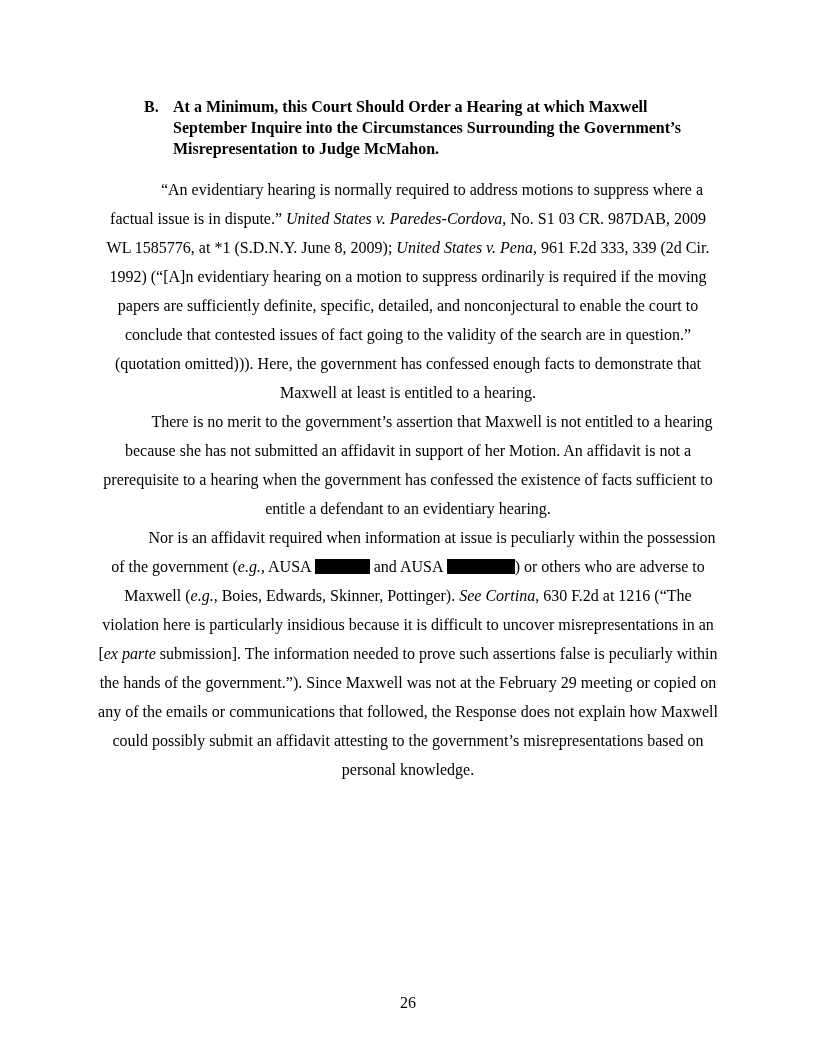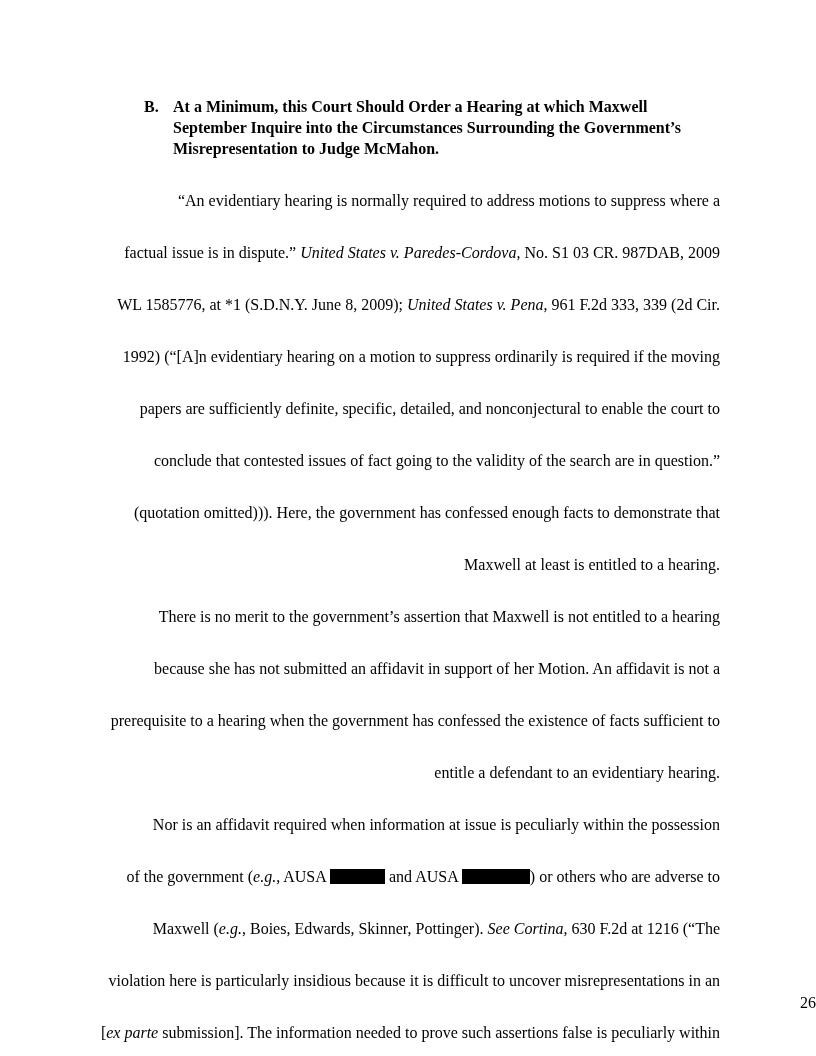--- a/index.html
+++ b/index.html
@@ -28,38 +28,38 @@
     }
     .heading-label {
       flex: 0 0 29px;
       width: 29px;
     }
     .heading-text {
       max-width: 520px;
     }
     .body-text p.para {
       margin: 0;
-      line-height: 52px;
+      line-height: 29px;
       text-indent: 48px;
-      text-align: right;
+      text-align: center;
     }
     .italic {
       font-style: italic;
     }
     .redaction {
       display: inline-block;
       height: 15px;
       vertical-align: -2px;
     }
     .page-number {
       position: absolute;
       bottom: 44px;
       left: 0;
       width: 100%;
-      text-align: right;
+      text-align: center;
       font-size: 16px;
     }
   </style>
 </head>
 <body>
 
 <div class="page">
 
   <div class="heading">
     <span class="heading-label">B.</span>

